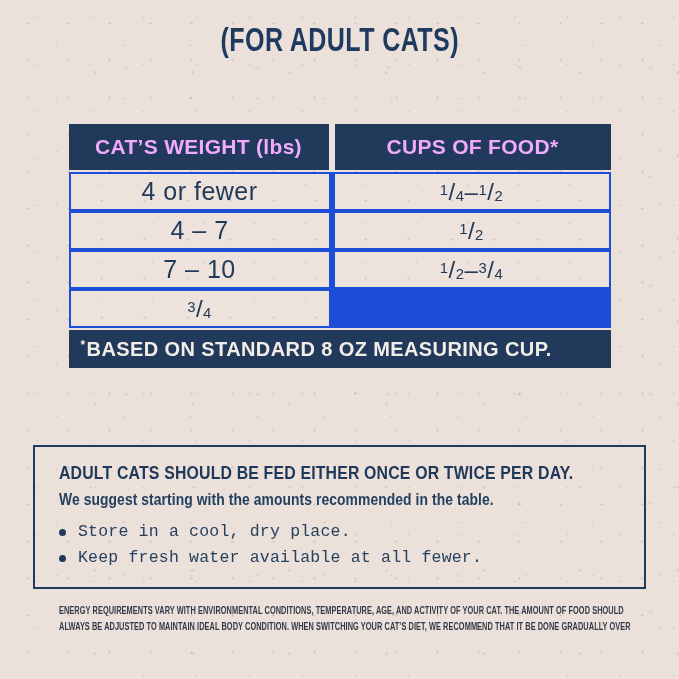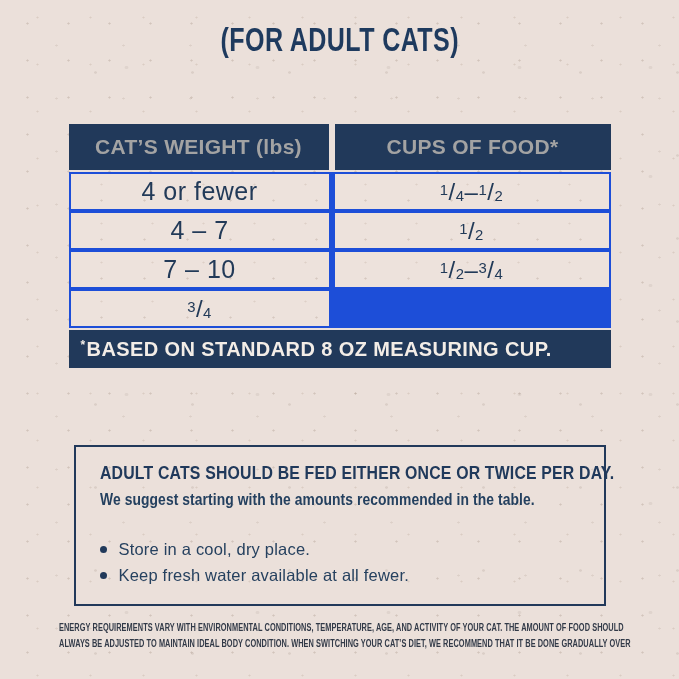--- a/index.html
+++ b/index.html
@@ -49,21 +49,21 @@
   }
 
   
   .table-wrap { width: 542px; margin: 68px auto 0; }
 
   .t-header {
     display: grid; grid-template-columns: 260px 276px;
     column-gap: 6px; margin-bottom: 2px;
   }
   .t-header .hcell {
-    background: #21395a; color: #a3a3a3;
+    background: #21395a; color: #f0abfc;
     height: 46px; display: flex; align-items: center; justify-content: center;
     font-weight: bold; font-size: 21px; letter-spacing: 0.3px;
     white-space: nowrap;
   }
 
   .t-body {
     background: #1d4ed8; padding: 2px;
     display: grid; grid-template-columns: 258px 274px;
     column-gap: 6px; row-gap: 4px;
     width: 542px;
@@ -80,36 +80,36 @@
     margin-top: 2px; background: #21395a; color: #f3ede7;
     height: 38px; display: flex; align-items: center;
     padding-left: 12px;
     font-weight: bold; font-size: 20px; letter-spacing: 0.4px;
     white-space: nowrap;
   }
   .t-footer sup.ast { font-size: 0.6em; position: relative; top: -0.35em; margin-right: 1px; }
 
   
   .info-box {
-    width: 532px; margin: 77px auto 0;
+    width: 613px; margin: 77px auto 0;
     border: 2px solid #21395a;
     padding: 15px 24px 16px;
   }
   .info-heading {
     font-size: 18px; font-weight: bold; letter-spacing: 0.2px;
     white-space: nowrap; transform: scaleX(0.88); transform-origin: left;
     color: #20395b; line-height: 22px;
   }
   .info-subheading {
     margin-top: 5px;
     font-size: 16.5px; font-weight: bold; letter-spacing: 0.1px;
     white-space: nowrap; transform: scaleX(0.84); transform-origin: left;
     color: #24405f; line-height: 21px;
   }
-  .info-bullets { margin-top: 26px; list-style: none; }
+  .info-bullets { margin-top: 9px; list-style: none; font-family: Liberation Mono, monospace; }
   .info-bullets li {
     display: flex; align-items: center;
     font-size: 16.5px; color: #26415f; line-height: 26px;
     letter-spacing: 0.2px;
   }
   .bullet-dot {
     width: 7px; height: 7px; border-radius: 50%;
     background: #21395a; margin-right: 12px; flex: 0 0 auto;
   }
 

